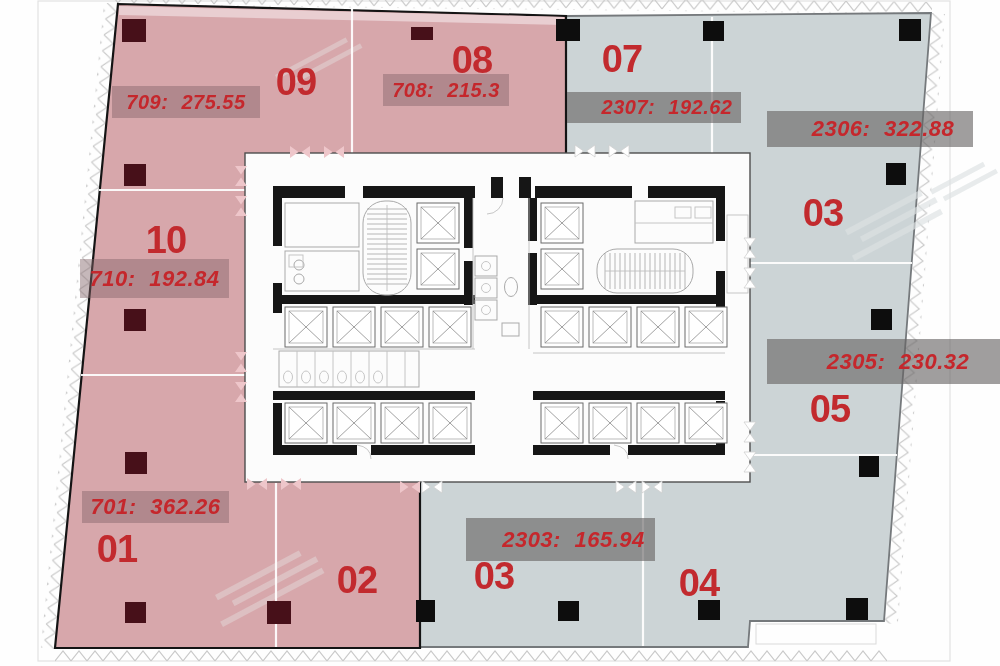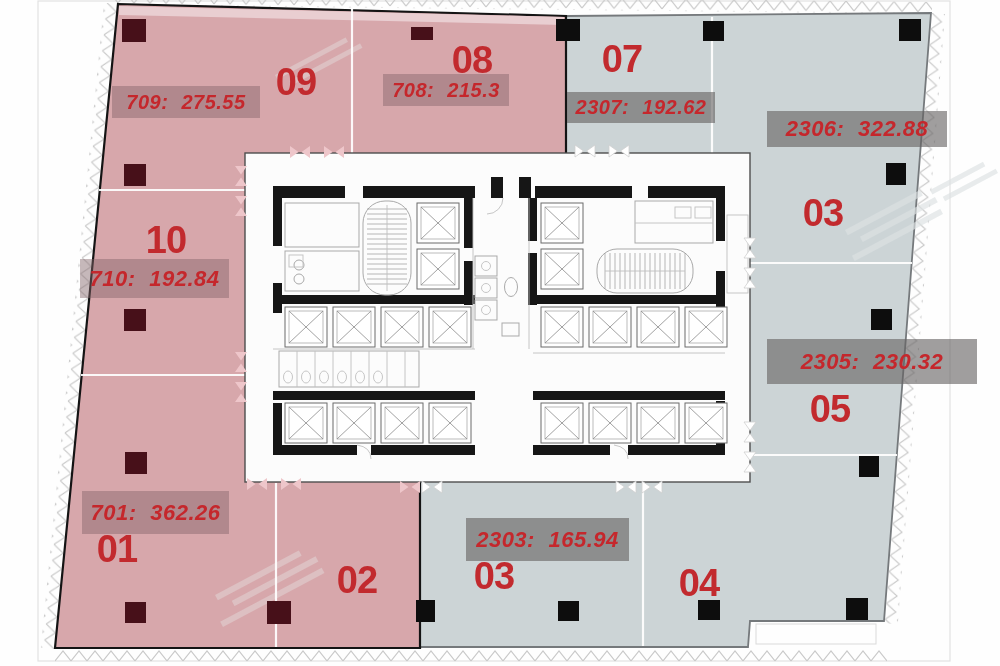--- a/index.html
+++ b/index.html
@@ -7,21 +7,21 @@
     position:relative;width:1000px;height:666px;overflow:hidden;
     background:#fefefe;font-family:"Liberation Sans",sans-serif;
   }
   .stage svg{position:absolute;left:0;top:0;}
   .area-label{
     position:absolute;display:flex;align-items:center;justify-content:center;
     color:#c5272c;font-weight:bold;font-size:20px;word-spacing:7px;letter-spacing:.5px;
     white-space:pre;z-index:30;font-style:italic;
   }
   .area-label.warm{background:rgba(130,100,104,.45);}
-  .area-label.gray{background:rgba(102,98,98,.62);}
+  .area-label.gray{background:rgba(102,98,98,.62);padding-left:26px;}
   .area-label.lg{font-size:22px;}
   .unit-num{
     position:absolute;width:54px;text-align:center;z-index:31;
     color:#c22a2e;font-weight:bold;font-size:38px;letter-spacing:-1px;line-height:1;
   }
   .w{fill:#161616;}
   .thin{fill:none;stroke:#a9a9a9;stroke-width:1;}
   .thin2{fill:none;stroke:#c0c0c0;stroke-width:.9;}
   .hatch{fill:none;stroke:#9a9a9a;stroke-width:.7;}
   .divider{stroke:#ffffff;stroke-width:2.2;opacity:.92;}
@@ -257,21 +257,21 @@
     <rect class="col-b" x="416" y="600" width="19" height="22"></rect>
   </g>
 </svg>
 
 <div class="area-label warm" style="left:112px;top:86px;width:148px;height:32px"><span>709: 275.55</span></div>
 <div class="area-label warm" style="left:383px;top:74px;width:126px;height:32px"><span>708: 215.3</span></div>
 <div class="area-label gray" style="left:567px;top:92px;width:148px;height:31px"><span>2307: 192.62</span></div>
 <div class="area-label gray lg" style="left:767px;top:111px;width:180px;height:36px"><span>2306: 322.88</span></div>
 <div class="area-label warm lg" style="left:80px;top:259px;width:149px;height:39px"><span>710: 192.84</span></div>
 <div class="area-label gray lg" style="left:767px;top:339px;width:210px;height:45px"><span>2305: 230.32</span></div>
-<div class="area-label warm lg" style="left:82px;top:491px;width:147px;height:43px"><span>701: 362.26</span></div>
+<div class="area-label warm lg" style="left:82px;top:491px;width:147px;height:32px"><span>701: 362.26</span></div>
 <div class="area-label gray lg" style="left:466px;top:518px;width:163px;height:43px"><span>2303: 165.94</span></div>
 
 <div class="unit-num" style="left:269px;top:63px">09</div>
 <div class="unit-num" style="left:445px;top:41px">08</div>
 <div class="unit-num" style="left:595px;top:40px">07</div>
 <div class="unit-num" style="left:796px;top:194px">03</div>
 <div class="unit-num" style="left:139px;top:221px">10</div>
 <div class="unit-num" style="left:803px;top:390px">05</div>
 <div class="unit-num" style="left:90px;top:530px">01</div>
 <div class="unit-num" style="left:330px;top:561px">02</div>

